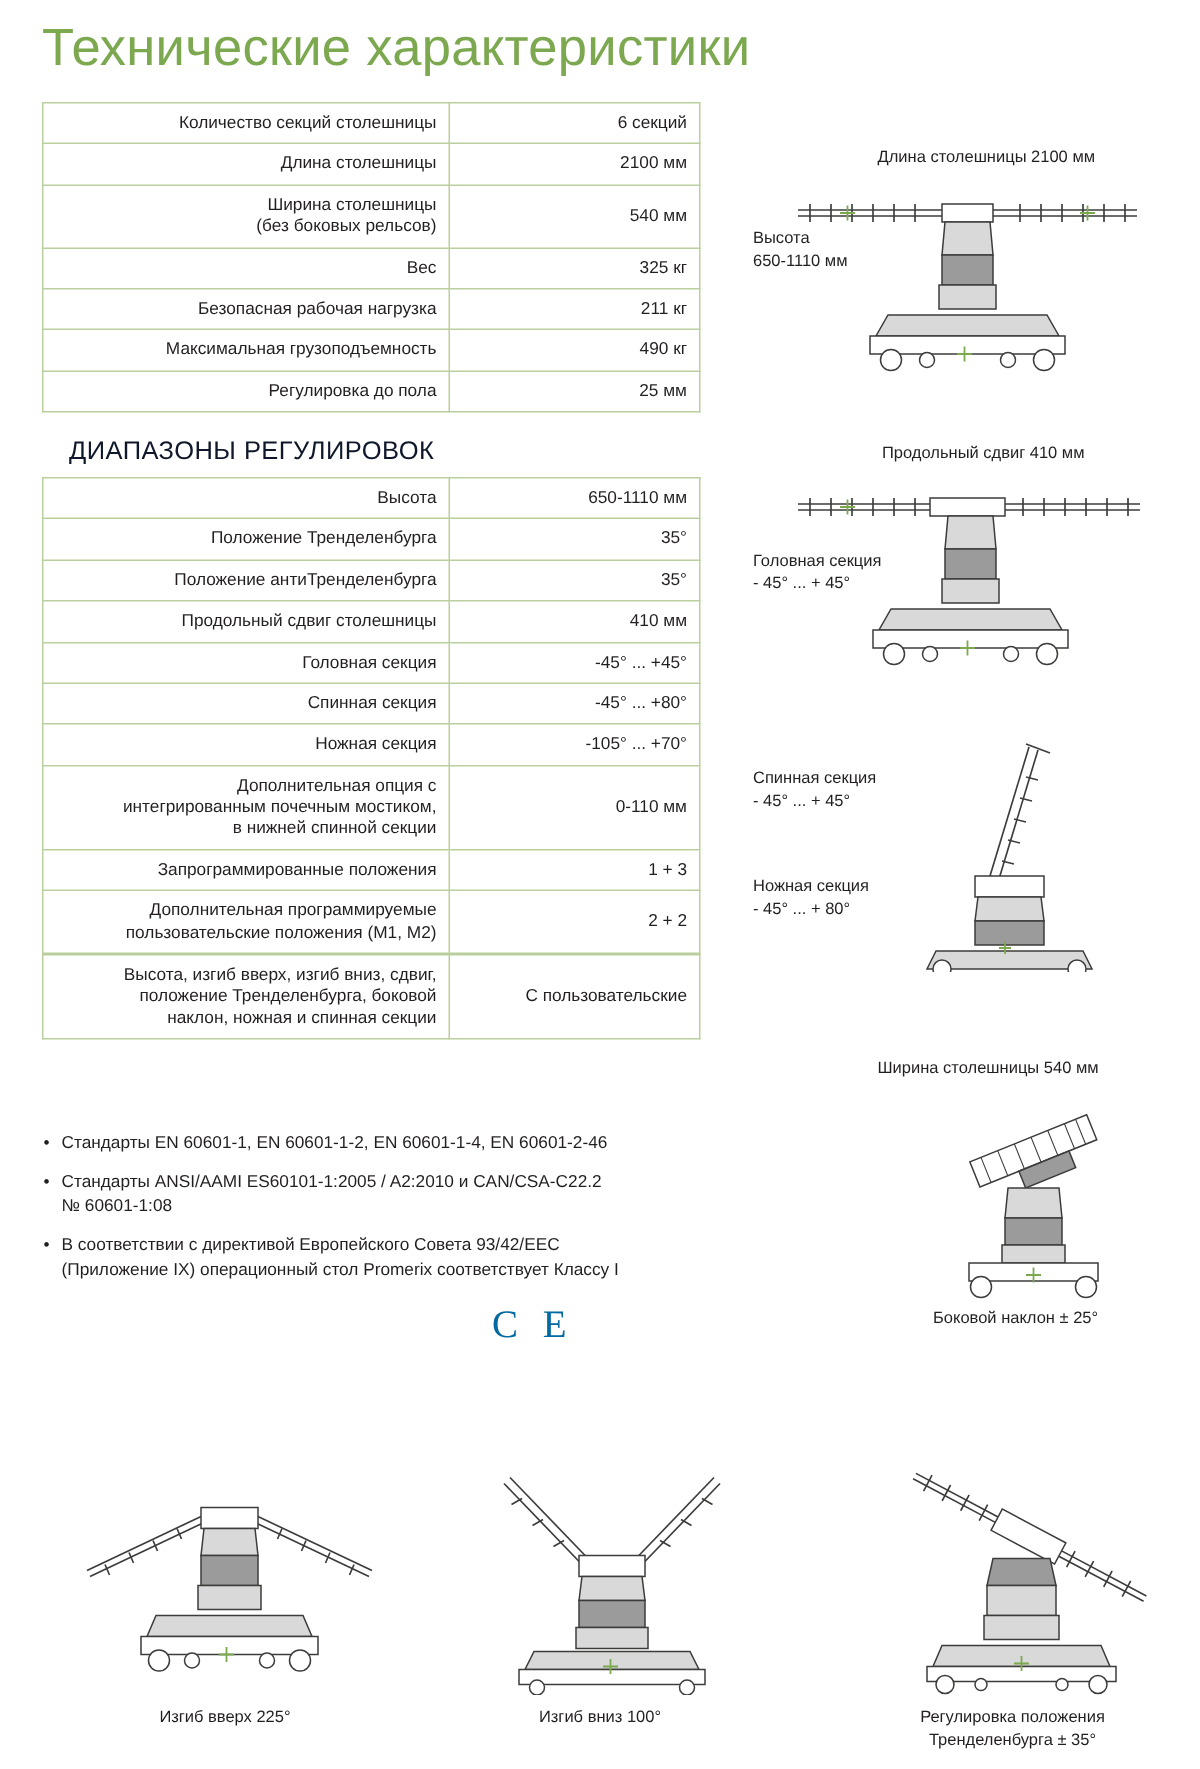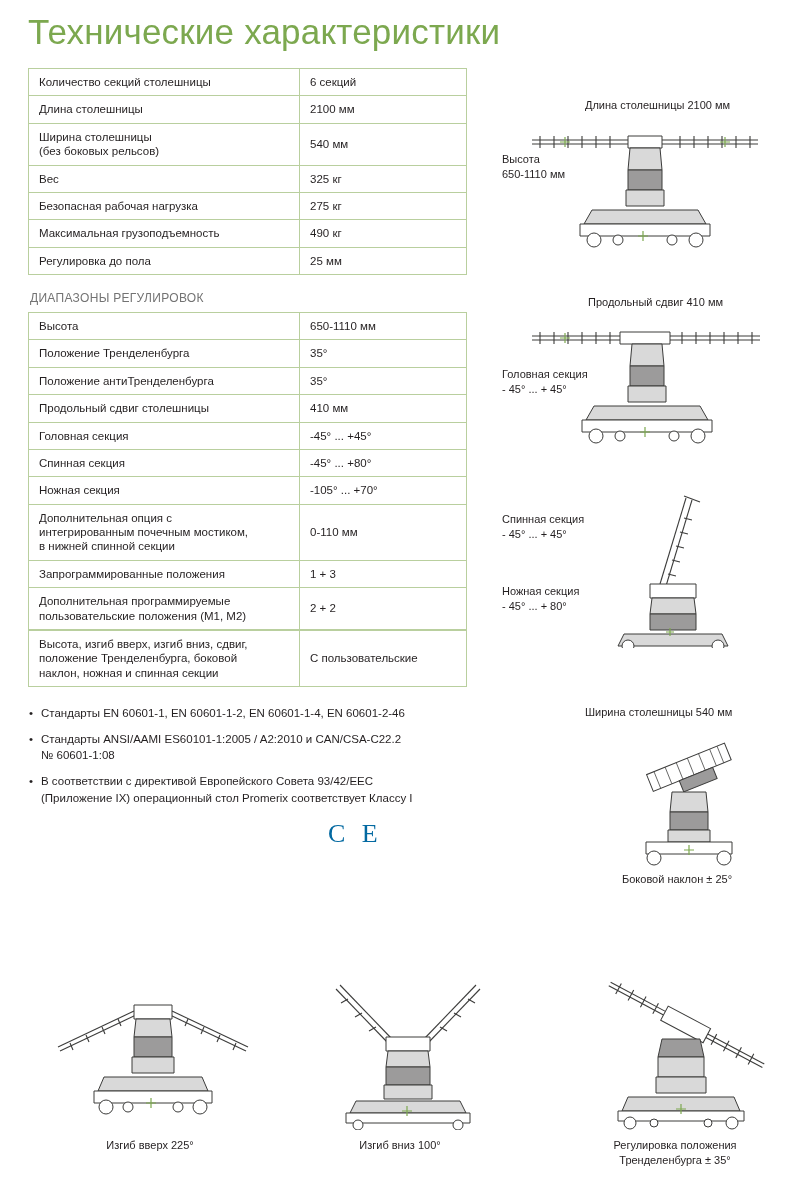--- a/index.html
+++ b/index.html
@@ -42,46 +42,47 @@
     width: 402px;
     font-size: 11.5px;
     table-layout: fixed;
   }
   table.spec td {
     border: 1px solid #b9cf9e;
     padding: 6px 8px 6px 10px;
     vertical-align: middle;
     line-height: 1.25;
     color: #231f20;
+    text-align: right;
   }
   table.spec td.k {
     width: 252px;
   }
   table.spec td.v {
     width: 148px;
   }
   .section-head {
-    font-size: 12px;
-    color: #737373;
-    margin: 16px 0 7px 2px;
+    font-size: 17px;
+    color: #0f172a;
+    margin: 16px 0 7px 18px;
     letter-spacing: 0.3px;
   }
   .adj-table td {
     padding-top: 7px;
     padding-bottom: 7px;
   }
   .single td {
     padding-top: 10px;
     padding-bottom: 10px;
   }
   
   .bullets {
     position: absolute;
     left: 28px;
-    top: 705px;
+    top: 754px;
     width: 430px;
     font-size: 11.5px;
     line-height: 1.45;
   }
   .bullet {
     position: relative;
     padding-left: 13px;
     margin-bottom: 9px;
   }
   .bullet::before {
@@ -149,21 +150,21 @@
           <td class="k" style="white-space:pre-line">Ширина столешницы
 (без боковых рельсов)</td>
           <td class="v">540 мм</td>
         </tr>
         <tr>
           <td class="k">Вес</td>
           <td class="v">325 кг</td>
         </tr>
         <tr>
           <td class="k">Безопасная рабочая нагрузка</td>
-          <td class="v">275 кг</td>
+          <td class="v">211 кг</td>
         </tr>
         <tr>
           <td class="k">Максимальная грузоподъемность</td>
           <td class="v">490 кг</td>
         </tr>
         <tr>
           <td class="k">Регулировка до пола</td>
           <td class="v">25 мм</td>
         </tr>
       </tbody>

